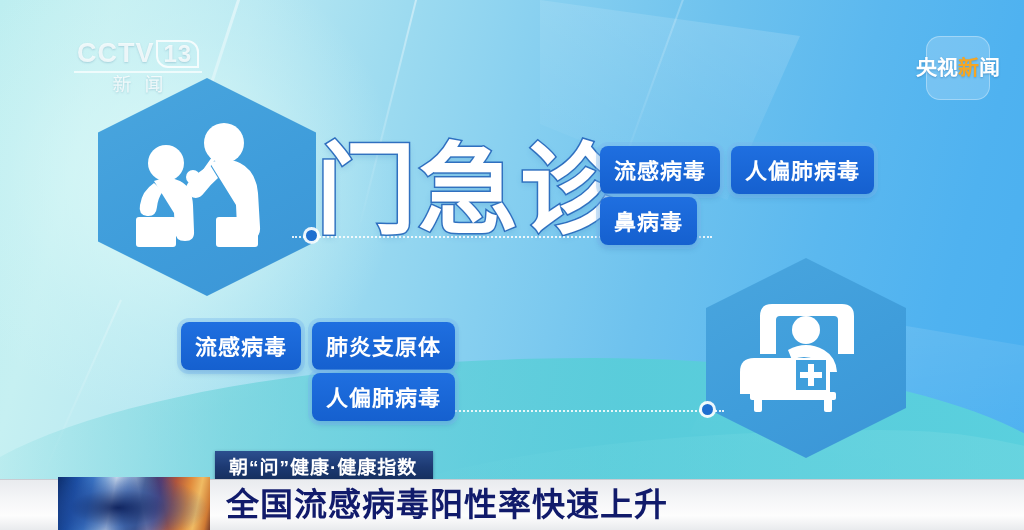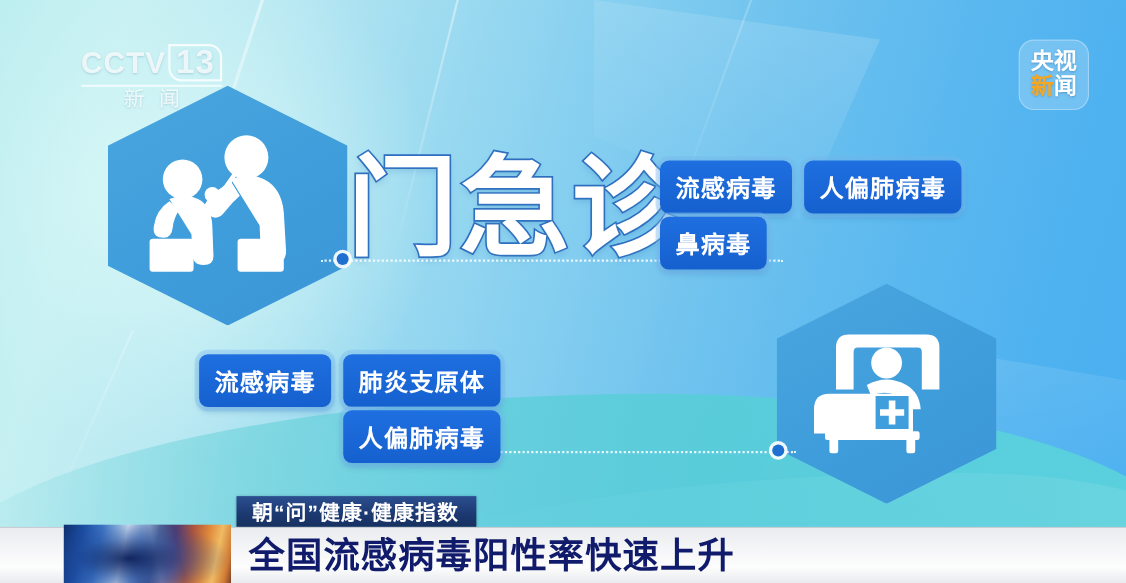--- a/index.html
+++ b/index.html
@@ -95,21 +95,21 @@
     letter-spacing: 1px;
     line-height: 1;
     white-space: nowrap;
   }
   #cctv-logo .cctv-13 {
     display: inline-block;
     border: 2px solid rgba(255,255,255,.8);
     border-radius: 0 12px 0 12px;
     padding: 0 5px;
     margin-left: 2px;
-    font-size: 30px;
+    font-size: 24px;
   }
   #cctv-logo .cctv-rule {
     margin: 3px auto 2px;
     width: 128px;
     height: 2px;
     background: rgba(255,255,255,.68);
   }
   #cctv-logo .cctv-sub {
     font-size: 19px;
     letter-spacing: 13px;
@@ -119,21 +119,21 @@
 
   
   #yangshi-logo {
     position: absolute;
     right: 34px; top: 36px;
     width: 62px; height: 62px;
     border-radius: 14px;
     background: rgba(255,255,255,.20);
     border: 1px solid rgba(255,255,255,.32);
     display: flex;
-    flex-direction: column;
+    flex-direction: row;
     align-items: center;
     justify-content: center;
     line-height: 1.04;
     user-select: none;
   }
   #yangshi-logo .ys-row { font-size: 21px; font-weight: bold; white-space: nowrap; }
   #yangshi-logo .ys-white { color: #ffffff; text-shadow: 0 1px 2px rgba(40,110,170,.5); }
   #yangshi-logo .ys-orange { color: #f5a623; text-shadow: 0 1px 2px rgba(40,110,170,.4); }
 
   

